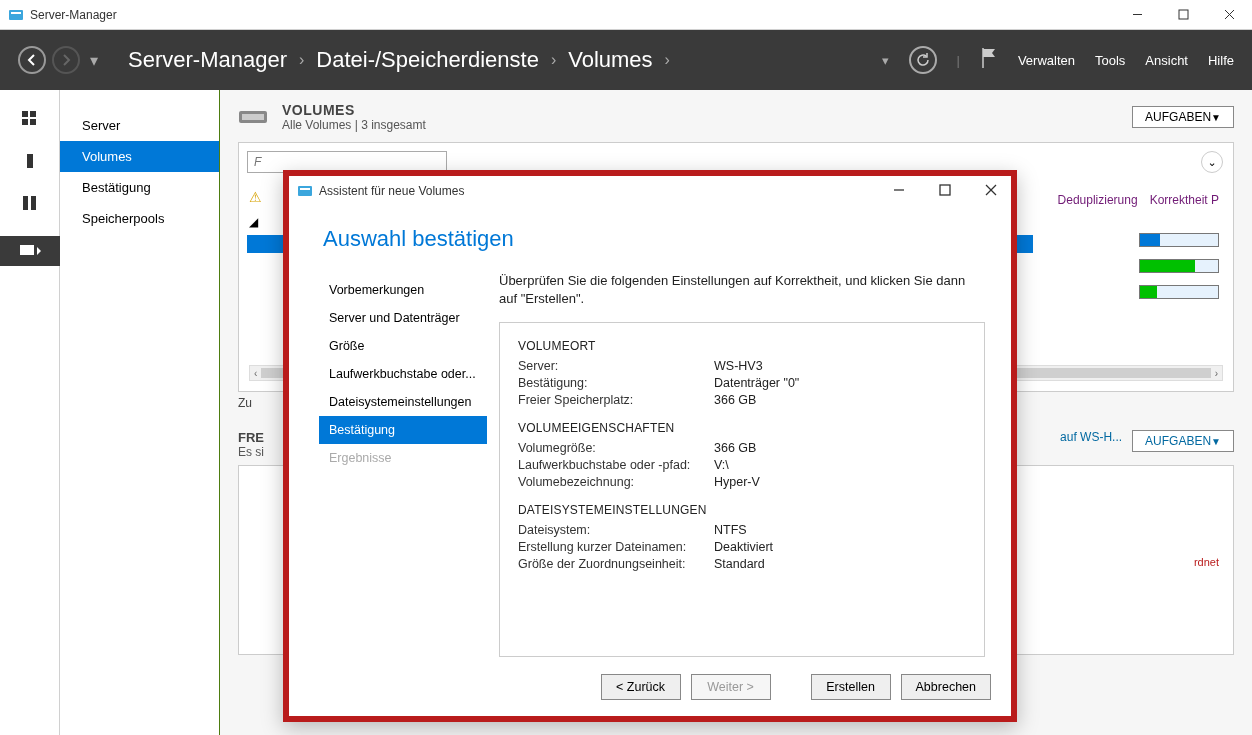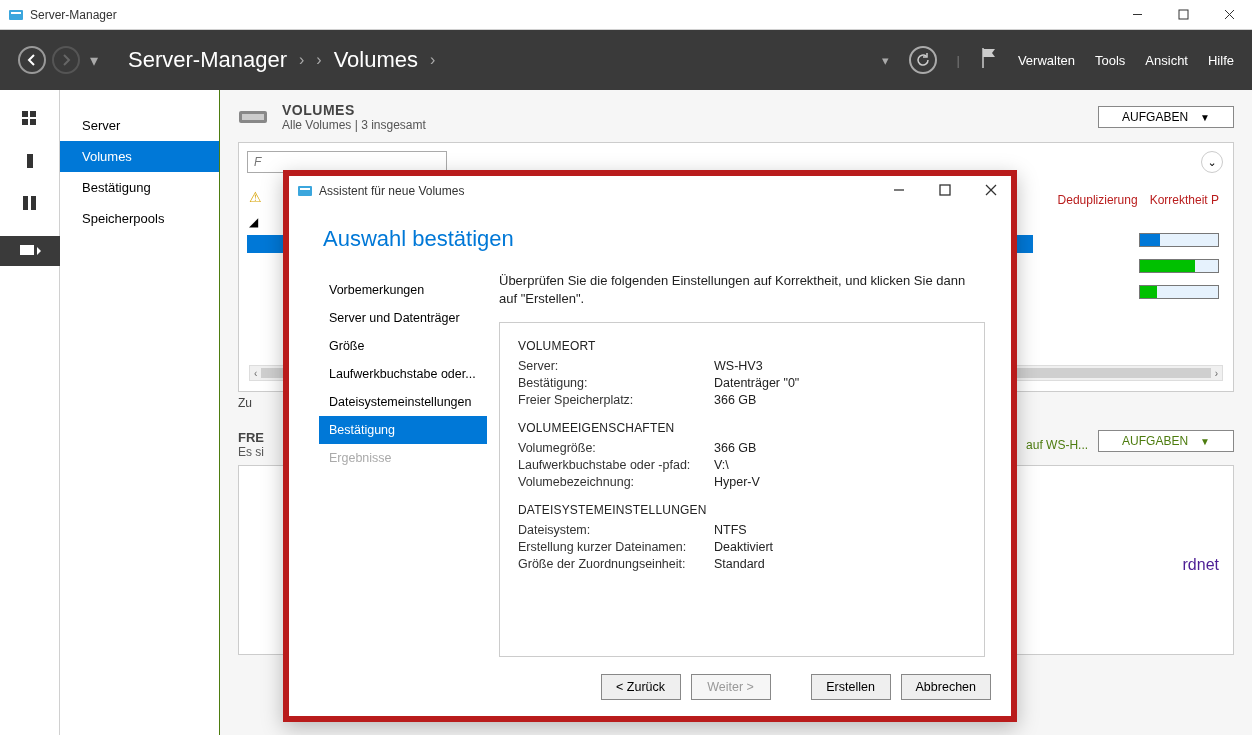--- a/index.html
+++ b/index.html
@@ -33,45 +33,45 @@
 
 .sidebar { width: 160px; background: #fff; border-right: 1px solid #4d7c0f; padding-top: 20px; }
 .sidebar .item { padding: 8px 22px; font-size: 13px; cursor: pointer; }
 .sidebar .item.active { background: #0078d7; color: #fff; }
 
 .content { flex: 1; background: #f6f6f6; padding: 12px 18px; position: relative; overflow: hidden; }
 .section-head { display: flex; align-items: center; gap: 14px; }
 .section-head .disk-icon { width: 30px; height: 20px; }
 .section-head .titles .t1 { font-size: 14px; font-weight: 600; color: #444; letter-spacing: 0.5px; }
 .section-head .titles .t2 { font-size: 12px; color: #555; }
-.aufgaben-btn { margin-left: auto; border: 1px solid #888; padding: 3px 23px; font-size: 12px; background: #fff; cursor: pointer; display: flex; align-items: center; gap: 12px; }
+.aufgaben-btn { margin-left: auto; border: 1px solid #888; padding: 3px 12px; font-size: 12px; background: #fff; cursor: pointer; display: flex; align-items: center; }
 .aufgaben-btn .caret { font-size: 10px; }
 
 .panel-box { border: 1px solid #ccc; background: #fff; margin-top: 10px; position: relative; padding: 8px; height: 250px; }
 .panel-box .chev { position: absolute; right: 10px; top: 8px; width: 22px; height: 22px; border: 1px solid #ccc; border-radius: 50%; display: flex; align-items: center; justify-content: center; font-size: 11px; }
 .bg-col-links { position: absolute; right: 14px; top: 50px; font-size: 12px; display:flex; gap: 12px; }
-.bg-col-links a { color: #b91c1c; cursor: pointer; }
+.bg-col-links a { color: #701a75; cursor: pointer; }
 
 .bg-bars { position:absolute; right:14px; top: 90px; width: 80px; }
 .bg-bars .bar-row { height: 14px; margin-bottom: 12px; border:1px solid #777; background: #e6f2fd; position: relative; }
 .bg-bars .bar-row .fill { position:absolute; left:0; top:0; bottom:0; background:#00c000; }
 .bg-bars .bar-row.blue .fill { background:#0078d7; width: 25%; }
 .bg-bars .bar-row.g1 .fill { width: 70%; }
 .bg-bars .bar-row.g2 .fill { width: 22%; }
 
 .bg-scroll { position:absolute; left: 10px; right: 10px; bottom: 10px; height: 16px; background:#f0f0f0; border:1px solid #ddd; display:flex; align-items:center; justify-content:space-between; padding: 0 4px; font-size: 10px; color:#666;}
 .bg-scroll .thumb { flex:1; margin: 0 4px; height:10px; background:#cfcfcf; }
 .panel-bottom-text { font-size: 12px; color: #444; margin-top: 4px; }
 
 .section-head2 { display:flex; align-items:flex-start; gap:12px; margin-top: 20px; }
 .section-head2 .h1 { font-size: 13px; font-weight: 700; color:#444; }
 .section-head2 .h2 { font-size: 12px; color: #555; }
-.section-head2 .right-frag { margin-left:auto; display:flex; align-items:flex-end; gap:10px; font-size:12px; color:#4d7c0f;}
+.section-head2 .right-frag { margin-left:auto; display:flex; align-items:flex-start; gap:10px; font-size:12px; color:#0369a1;}
 .panel2 { border:1px solid #ccc; background:#fff; margin-top:6px; height:190px; position:relative; padding:8px; }
-.panel2 .frag-text { position:absolute; right: 14px; top: 90px; font-size:16px; color:#4c1d95; }
+.panel2 .frag-text { position:absolute; right: 14px; top: 90px; font-size:11px; color:#b91c1c; }
 
 
 .modal { position: absolute; left: 283px; top: 170px; width: 734px; height: 552px; background: #fff; border: 6px solid #b91c1c; box-shadow: 0 6px 20px rgba(0,0,0,0.25); display:flex; flex-direction:column; }
 .modal .mtitle { height: 30px; display: flex; align-items: center; padding: 0 8px; font-size: 12px; color: #333; }
 .modal .mtitle .app-icon { width:16px; height:16px; margin-right:6px;}
 .modal .mtitle .controls { margin-left: auto; display: flex; gap: 22px; align-items: center; }
 .modal .mtitle .controls span { cursor: pointer; color: #333; font-size: 14px; padding: 2px 6px;}
 .modal .mhead { padding: 20px 34px 10px; font-size: 22px; color: #0078d7; font-weight: 400; }
 .modal .mbody { display: flex; flex: 1; padding: 0 20px 0 30px; }
 .modal .msteps { width: 168px; padding-top: 14px; }
@@ -130,20 +130,21 @@
   </div>
   <div class="nav-btn disabled">
     <svg viewBox="0 0 14 14">
         <path d="M5 2 L10 7 L5 12" stroke="#666" stroke-width="2" fill="none"></path>
       </svg>
   </div>
   <div style="color:#aaa; margin-left:4px;">▾</div>
   <div class="breadcrumb">
     <span>Server-Manager</span>
     <span class="sep">›</span>
+    <span>Datei-/Speicherdienste</span>
     <span class="sep">›</span>
     <span>Volumes</span>
     <span class="sep">›</span>
   </div>
   <div class="header-right">
     <span style="color:#aaa;">▾</span>
     <span class="icon-btn">
       <svg width="16" height="16" viewBox="0 0 16 16">
           <path d="M13 8a5 5 0 1 1-1.8-3.8" fill="none" stroke="#ccc" stroke-width="1.5"></path>
           <path d="M12 1 L12 5 L8 5" fill="none" stroke="#ccc" stroke-width="1.5"></path>

